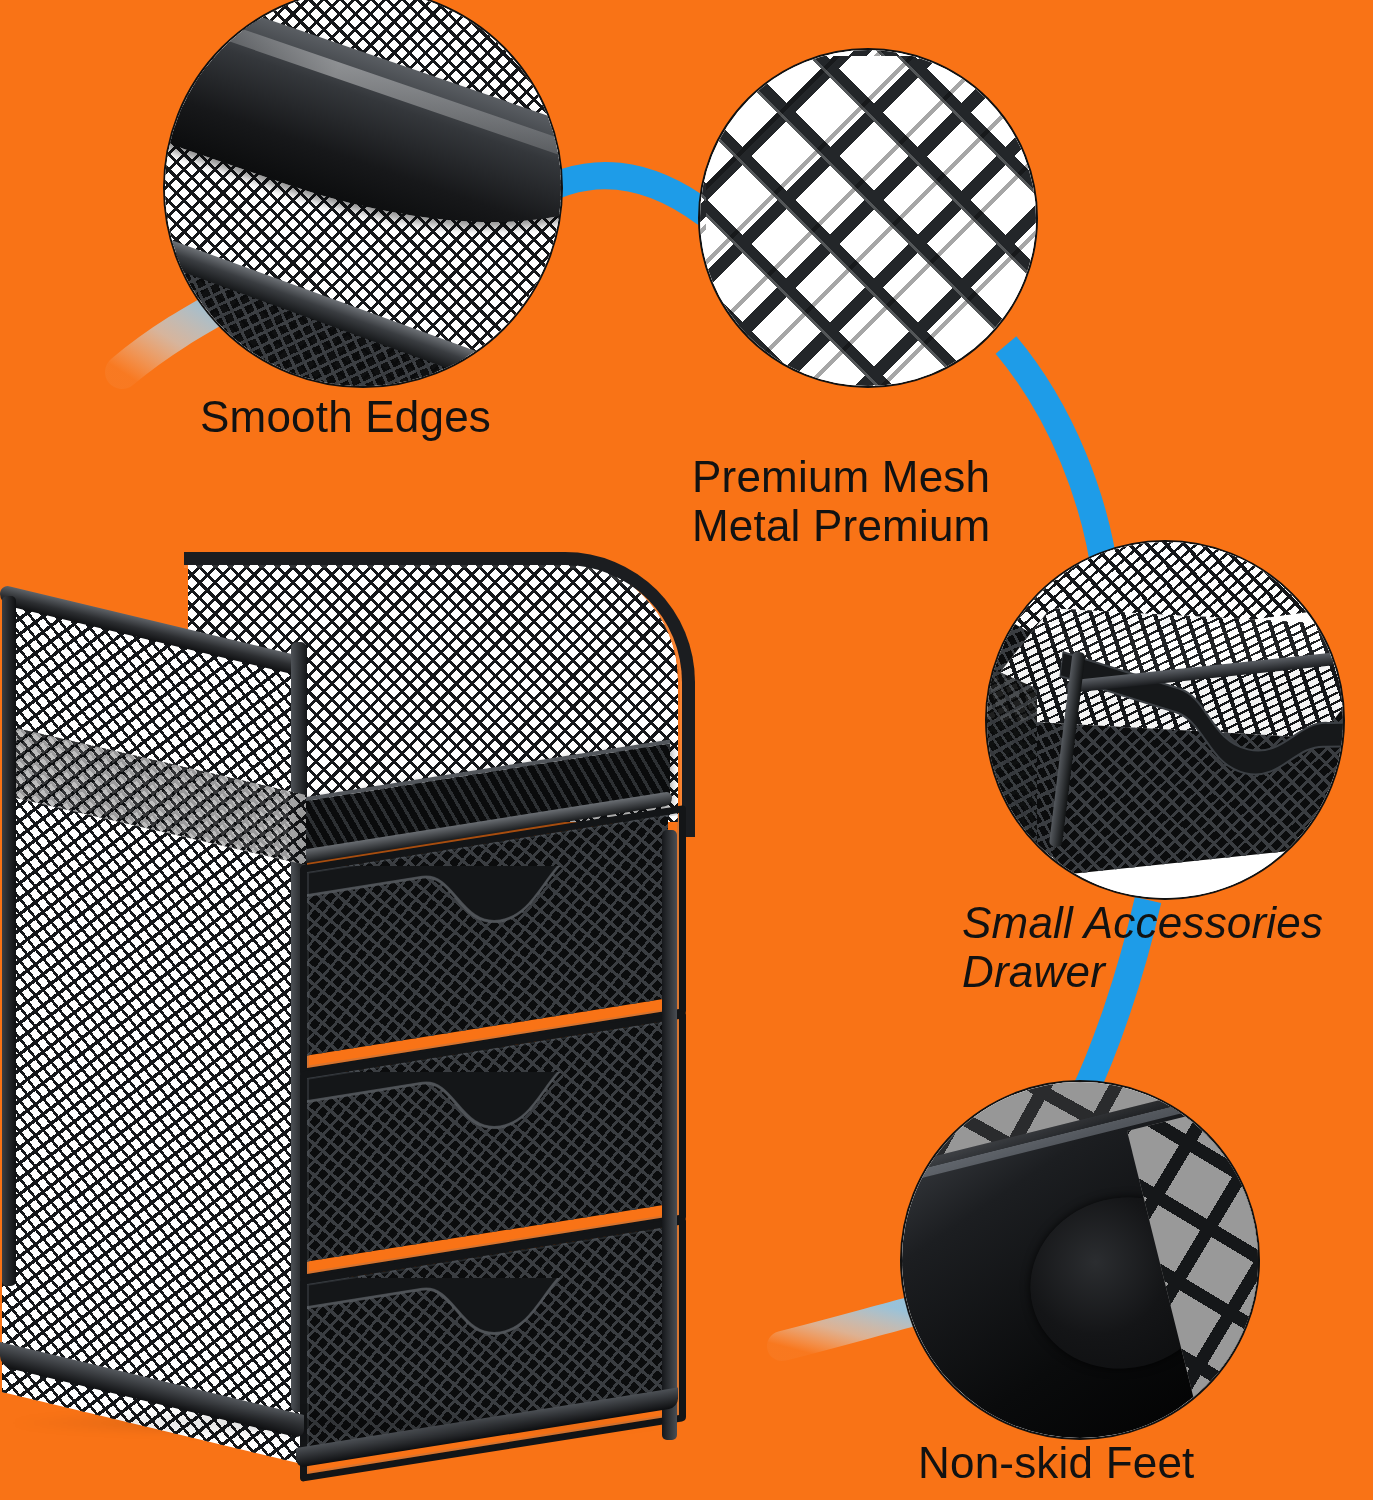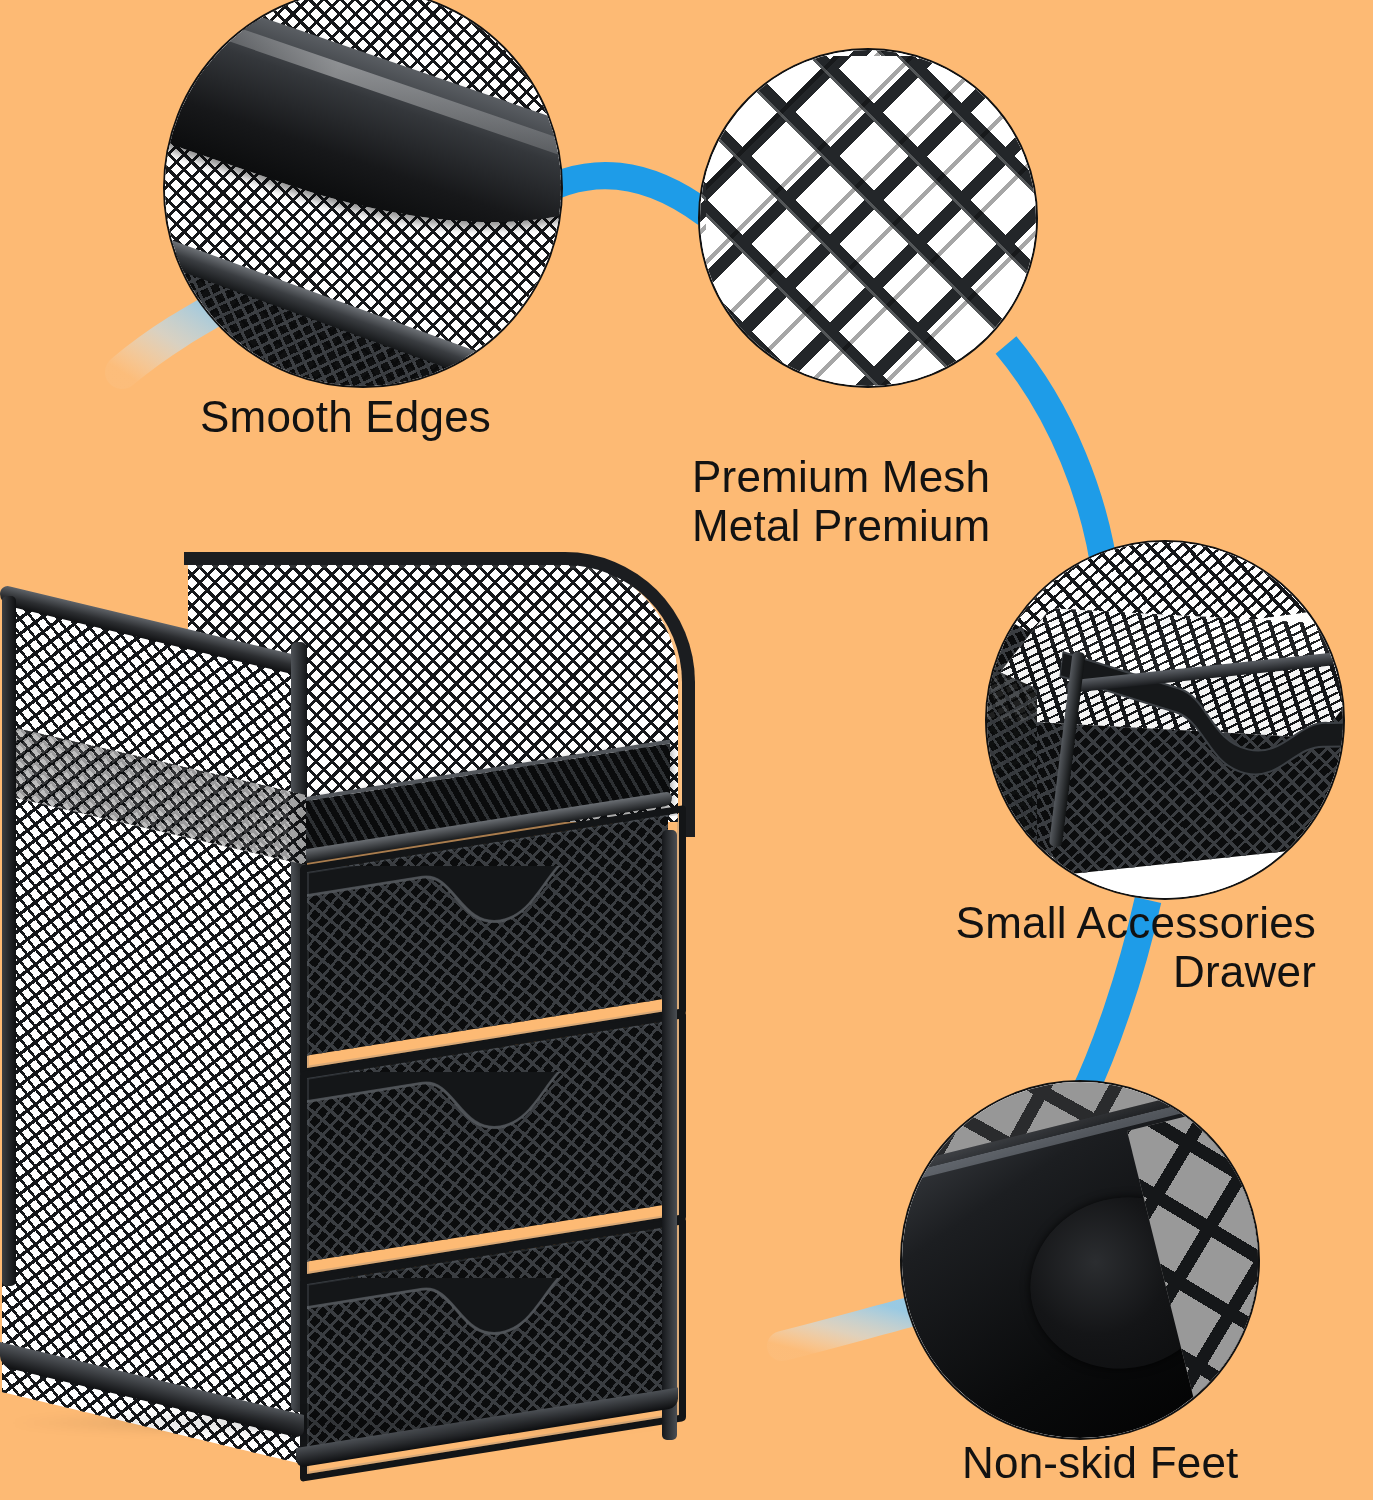--- a/index.html
+++ b/index.html
@@ -7,42 +7,42 @@
     padding: 0;
     background: #ffffff;
   }
   body {
     font-family: "Liberation Sans", sans-serif;
   }
   #page {
     position: relative;
     width: 1373px;
     height: 1500px;
-    background: #fdba74;
+    background: #f97316;
     overflow: hidden;
   }
 
   
   .abs { position: absolute; }
 
   
   .callout-label {
     position: absolute;
     color: #121212;
     font-size: 44px;
     font-weight: 400;
     letter-spacing: 0.2px;
     line-height: 1.12;
     white-space: pre-line;
     z-index: 40;
   }
   .lbl-smooth   { left: 200px;  top: 392px;  }
   .lbl-mesh     { left: 692px;  top: 452px;  }
-  .lbl-drawer   { left: 906px;  top: 898px;  text-align: right; width: 410px; }
-  .lbl-feet     { left: 918px;  top: 1438px; margin-left: 44px; }
+  .lbl-drawer   { left: 962px;  top: 898px;  text-align: left; width: 410px; font-style: italic; }
+  .lbl-feet     { left: 918px;  top: 1438px; }
 
   
   .connectors {
     position: absolute;
     left: 0; top: 0;
     width: 1373px; height: 1500px;
     z-index: 20;
     pointer-events: none;
   }
 

